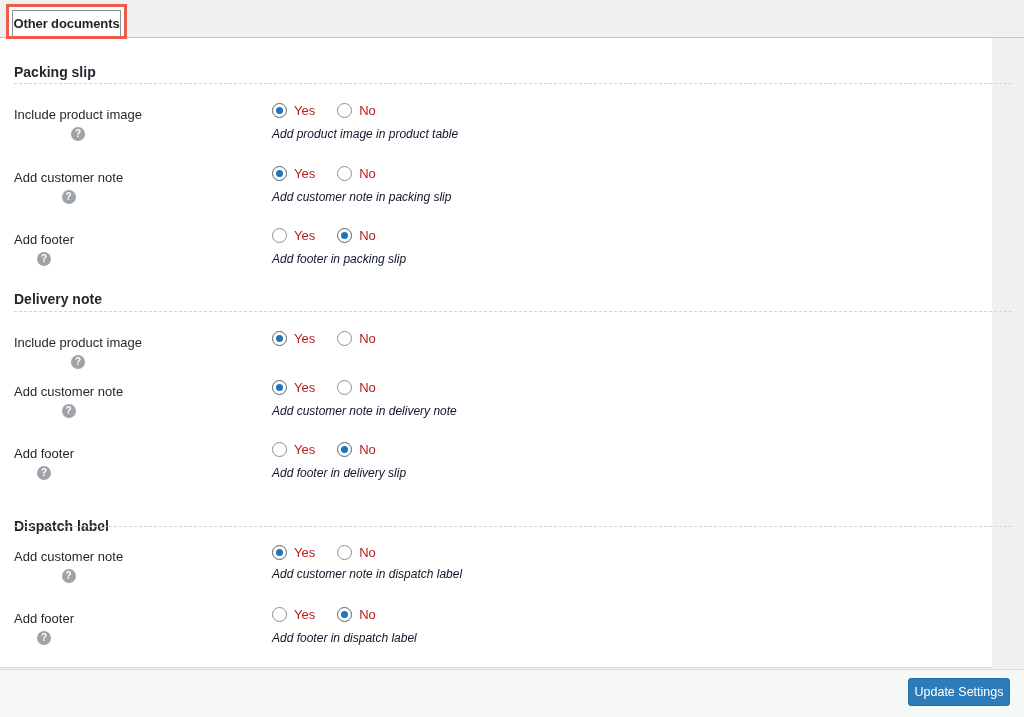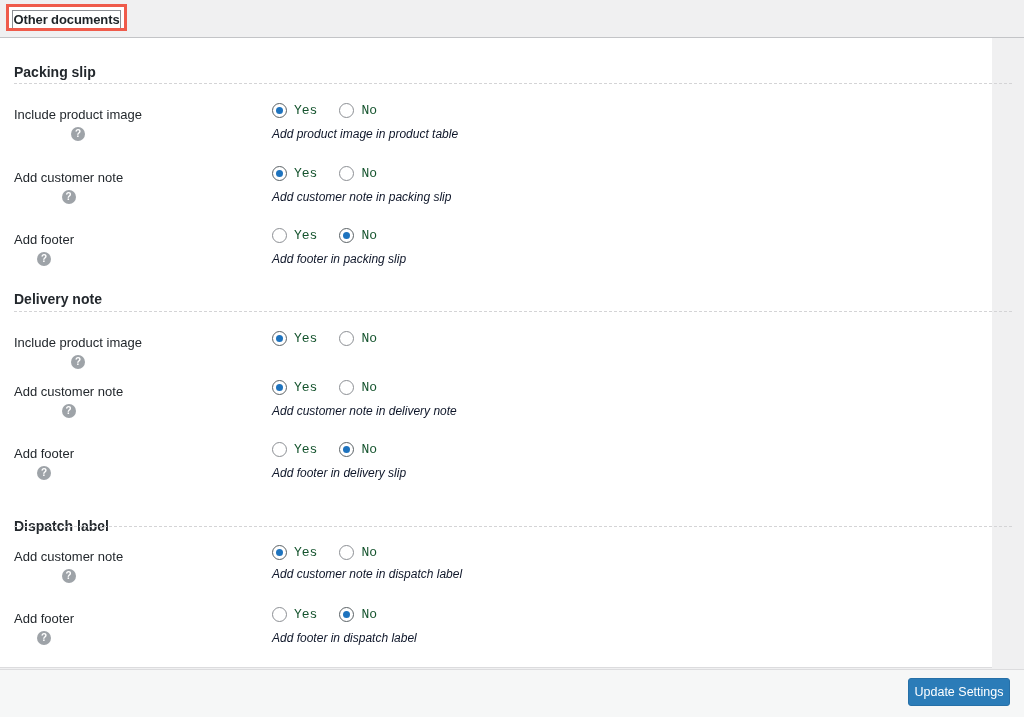--- a/index.html
+++ b/index.html
@@ -25,21 +25,21 @@
     height: 38px;
     background: #f0f0f1;
     border-bottom: 1px solid #c3c4c7;
     box-sizing: border-box;
   }
   .tab-highlight {
     position: absolute;
     left: 6px;
     top: 4px;
     width: 121px;
-    height: 27px;
+    height: 35px;
     border: 3px solid #ef5b4b;
     box-sizing: border-box;
     background: #ffffff;
     z-index: 4;
   }
   .tab-inner {
     position: absolute;
     left: 3px;
     top: 3px;
     right: 3px;
@@ -153,23 +153,22 @@
     width: 7px;
     height: 7px;
     margin-left: -3.5px;
     margin-top: -3.5px;
     border-radius: 50%;
     background: #1e73be;
   }
   .radio-text {
     margin-left: 7px;
     font-size: 13px;
-    color: #14532d;
-    line-height: 1;
-    font-family: Liberation Mono, monospace;
+    color: #b91c1c;
+    line-height: 1;
   }
 
   .row-desc {
     position: absolute;
     left: 272px;
     font-size: 12px;
     font-style: italic;
     color: #0f172a;
     line-height: 1;
     white-space: nowrap;

